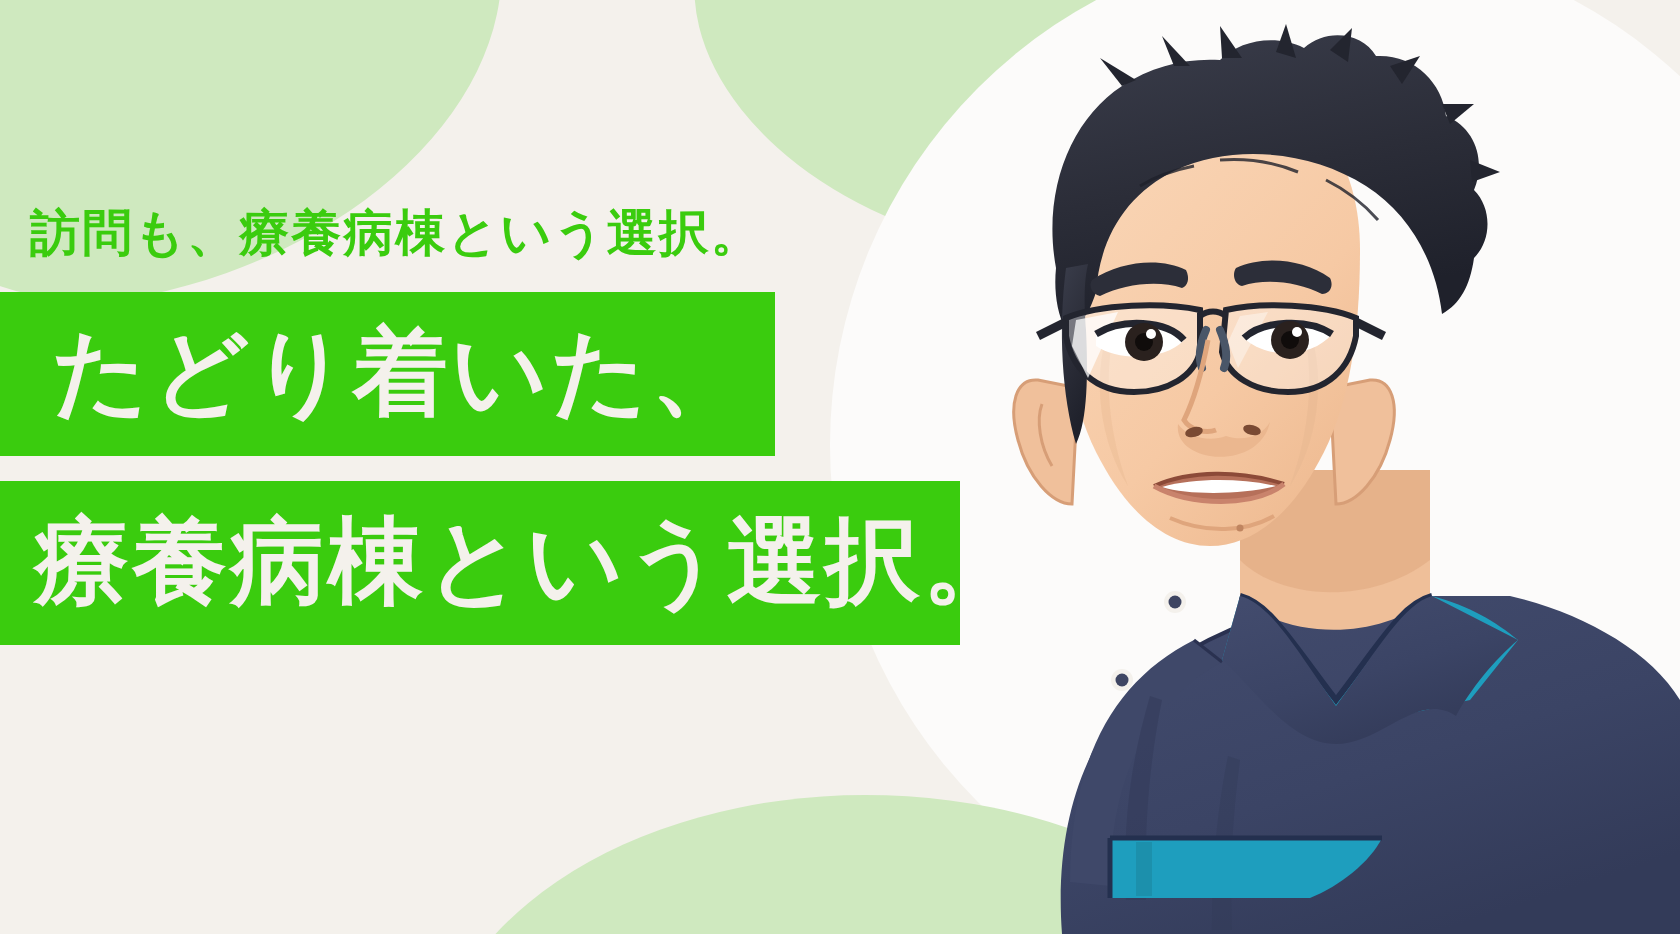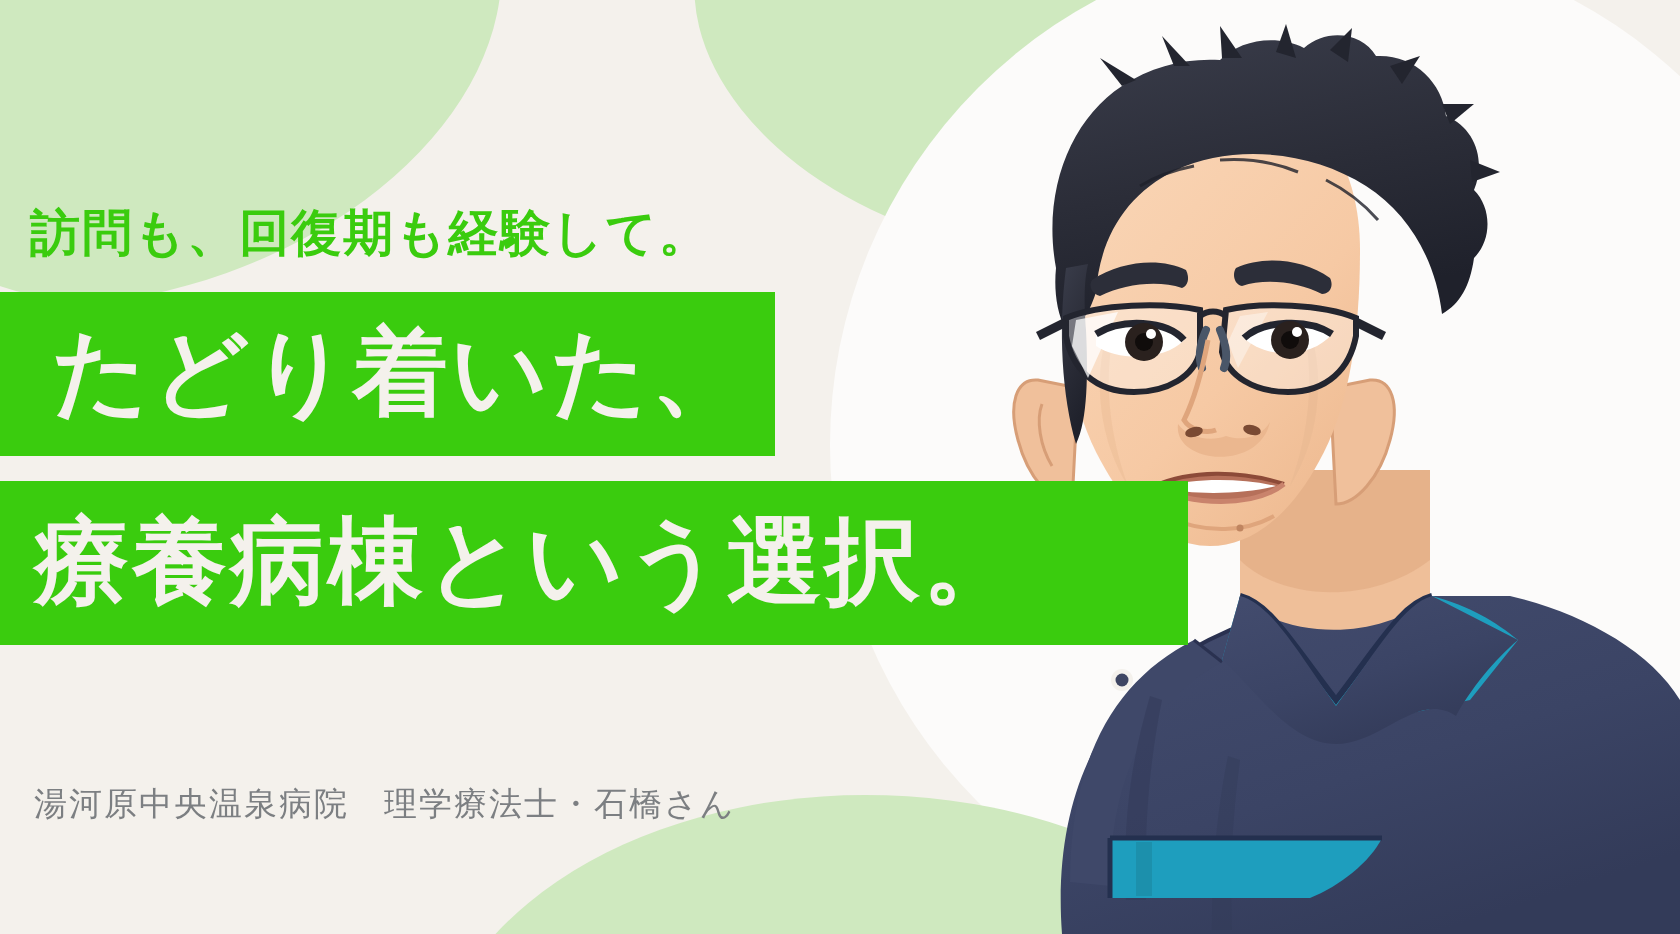--- a/index.html
+++ b/index.html
@@ -77,21 +77,21 @@
     white-space:nowrap;
   }
   #title-band-1 {
     left:0; top:292px;
     width:775px; height:164px;
     padding-left:52px;
     font-size:95px;
   }
   #title-band-2 {
     left:0; top:481px;
-    width:1188px; height:164px;
+    width:960px; height:164px;
     padding-left:34px;
     font-size:95px;
   }
 
   
   #caption {
     position:absolute;
     left:34px; top:782px;
     font-size:33px;
     letter-spacing:2px;
@@ -284,24 +284,23 @@
           </g>
 
           <circle cx="470" cy="528" r="3.5" fill="#C08560"></circle>
         </g>
 
       </g>
     </svg>
   </div>
 
   <div id="headline-block">
-    <div id="kicker">訪問も、回復期も経験して。</div>
+    <div id="kicker">訪問も、療養病棟という選択。</div>
     <div class="title-band" id="title-band-1">
       <span>たどり着いた、</span>
     </div>
     <div class="title-band" id="title-band-2">
       <span>療養病棟という選択。</span>
     </div>
   </div>
 
-  <div id="caption">湯河原中央温泉病院　理学療法士・石橋さん</div>
 
 </div>
 
 </body></html>

